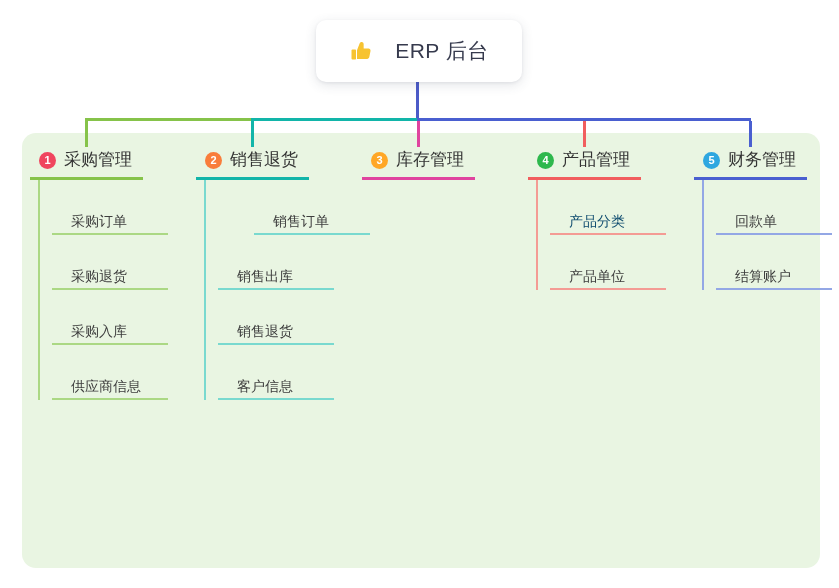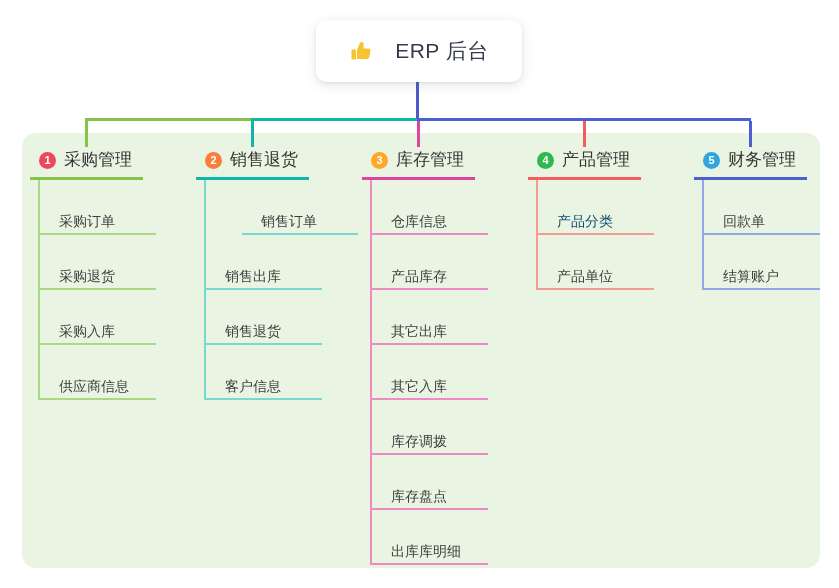--- a/index.html
+++ b/index.html
@@ -10,21 +10,21 @@
   #root-card{position:absolute;left:316px;top:20px;width:206px;height:62px;background:#ffffff;border-radius:10px;
     box-shadow:0 3px 12px rgba(60,70,90,.14),0 1px 3px rgba(60,70,90,.08);
     display:flex;align-items:center;justify-content:center;gap:22px;}
   #root-card .root-label{font-size:21px;color:#363a4d;font-weight:500;letter-spacing:.5px;}
   .col{position:absolute;width:164px;}
   .branch-header{display:flex;align-items:center;gap:8px;box-sizing:border-box;width:113px;
     padding:2px 0 7px 9px;border-bottom-style:solid;border-bottom-width:3px;}
   .badge{width:17px;height:17px;flex:0 0 17px;border-radius:50%;color:#fff;font-size:11px;line-height:17px;
     text-align:center;font-weight:bold;}
   .branch-label{font-size:17px;color:#333;white-space:nowrap;line-height:20px;}
-  .children{margin-left:8px;border-left:2px solid;}
+  .children{margin-left:8px;border-left:2px solid;padding-left:12px;}
   .child{width:fit-content;min-width:88px;box-sizing:content-box;white-space:nowrap;
     padding:32px 9px 3px 19px;border-bottom:2px solid;font-size:14px;color:#3d3d3d;line-height:18px;}
 </style>
 </head>
 <body>
 
 <div id="canvas">
   <div id="panel"></div>
   <div id="connectors">
       <div class="line" style="left: 416px; top: 82px; width: 3px; height: 39px; background: rgb(76, 91, 200);"></div>
@@ -71,29 +71,20 @@
           <div class="child" style="border-bottom-color: rgb(121, 217, 207); color: rgb(61, 61, 61);">销售出库</div>
           <div class="child" style="border-bottom-color: rgb(121, 217, 207); color: rgb(61, 61, 61);">销售退货</div>
           <div class="child" style="border-bottom-color: rgb(121, 217, 207); color: rgb(61, 61, 61);">客户信息</div>
         </div>
       </div>
       <div class="col" style="left: 362px; top: 148px;">
         <div class="branch-header" style="border-bottom-color: rgb(224, 68, 159);">
           <span class="badge" style="background: rgb(255, 167, 38);">3</span>
           <span class="branch-label" style="color: rgb(51, 51, 51);">库存管理</span>
         </div>
-        <div class="children" style="border-left-color: rgb(239, 138, 196);">
-          <div class="child" style="border-bottom-color: rgb(239, 138, 196); color: rgb(61, 61, 61);">仓库信息</div>
-          <div class="child" style="border-bottom-color: rgb(239, 138, 196); color: rgb(61, 61, 61);">产品库存</div>
-          <div class="child" style="border-bottom-color: rgb(239, 138, 196); color: rgb(61, 61, 61);">其它出库</div>
-          <div class="child" style="border-bottom-color: rgb(239, 138, 196); color: rgb(61, 61, 61);">其它入库</div>
-          <div class="child" style="border-bottom-color: rgb(239, 138, 196); color: rgb(61, 61, 61);">库存调拨</div>
-          <div class="child" style="border-bottom-color: rgb(239, 138, 196); color: rgb(61, 61, 61);">库存盘点</div>
-          <div class="child" style="border-bottom-color: rgb(239, 138, 196); color: rgb(61, 61, 61);">出库库明细</div>
-        </div>
       </div>
       <div class="col" style="left: 528px; top: 148px;">
         <div class="branch-header" style="border-bottom-color: rgb(241, 94, 94);">
           <span class="badge" style="background: rgb(46, 184, 77);">4</span>
           <span class="branch-label" style="color: rgb(51, 51, 51);">产品管理</span>
         </div>
         <div class="children" style="border-left-color: rgb(244, 155, 148);">
           <div class="child" style="border-bottom-color: rgb(244, 155, 148); color: #0c4a6e;">产品分类</div>
           <div class="child" style="border-bottom-color: rgb(244, 155, 148); color: rgb(61, 61, 61);">产品单位</div>
         </div>

